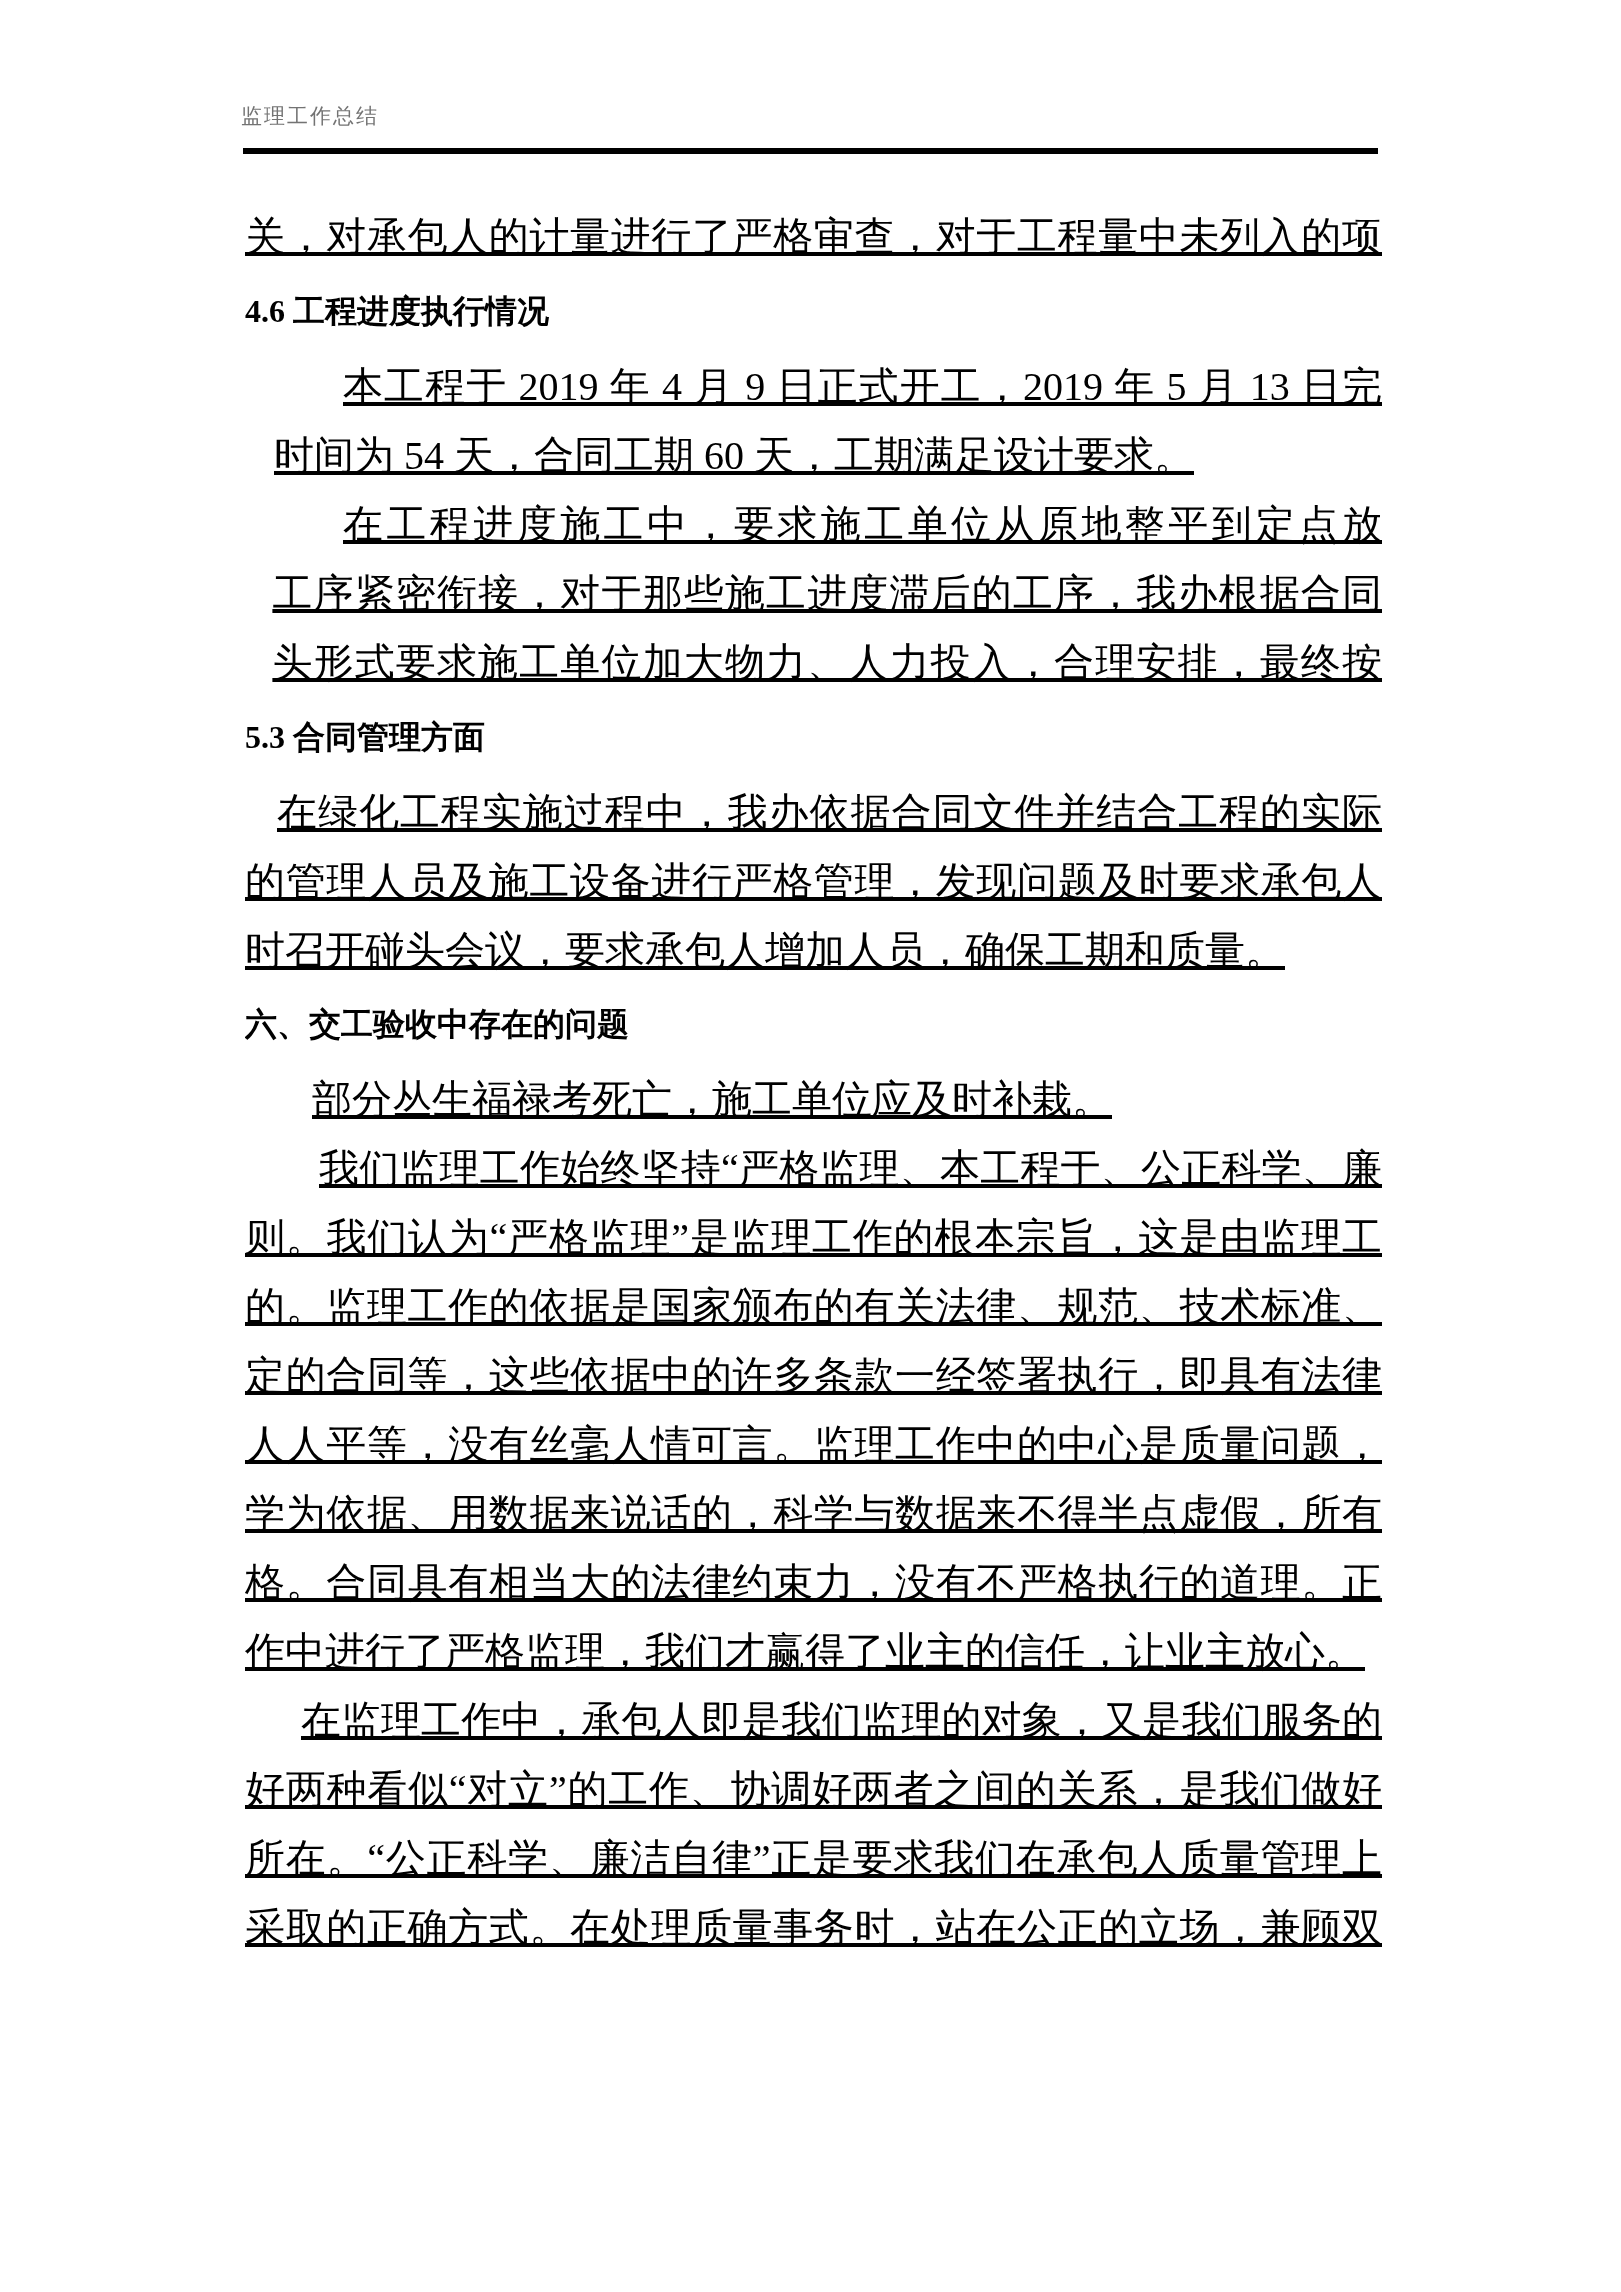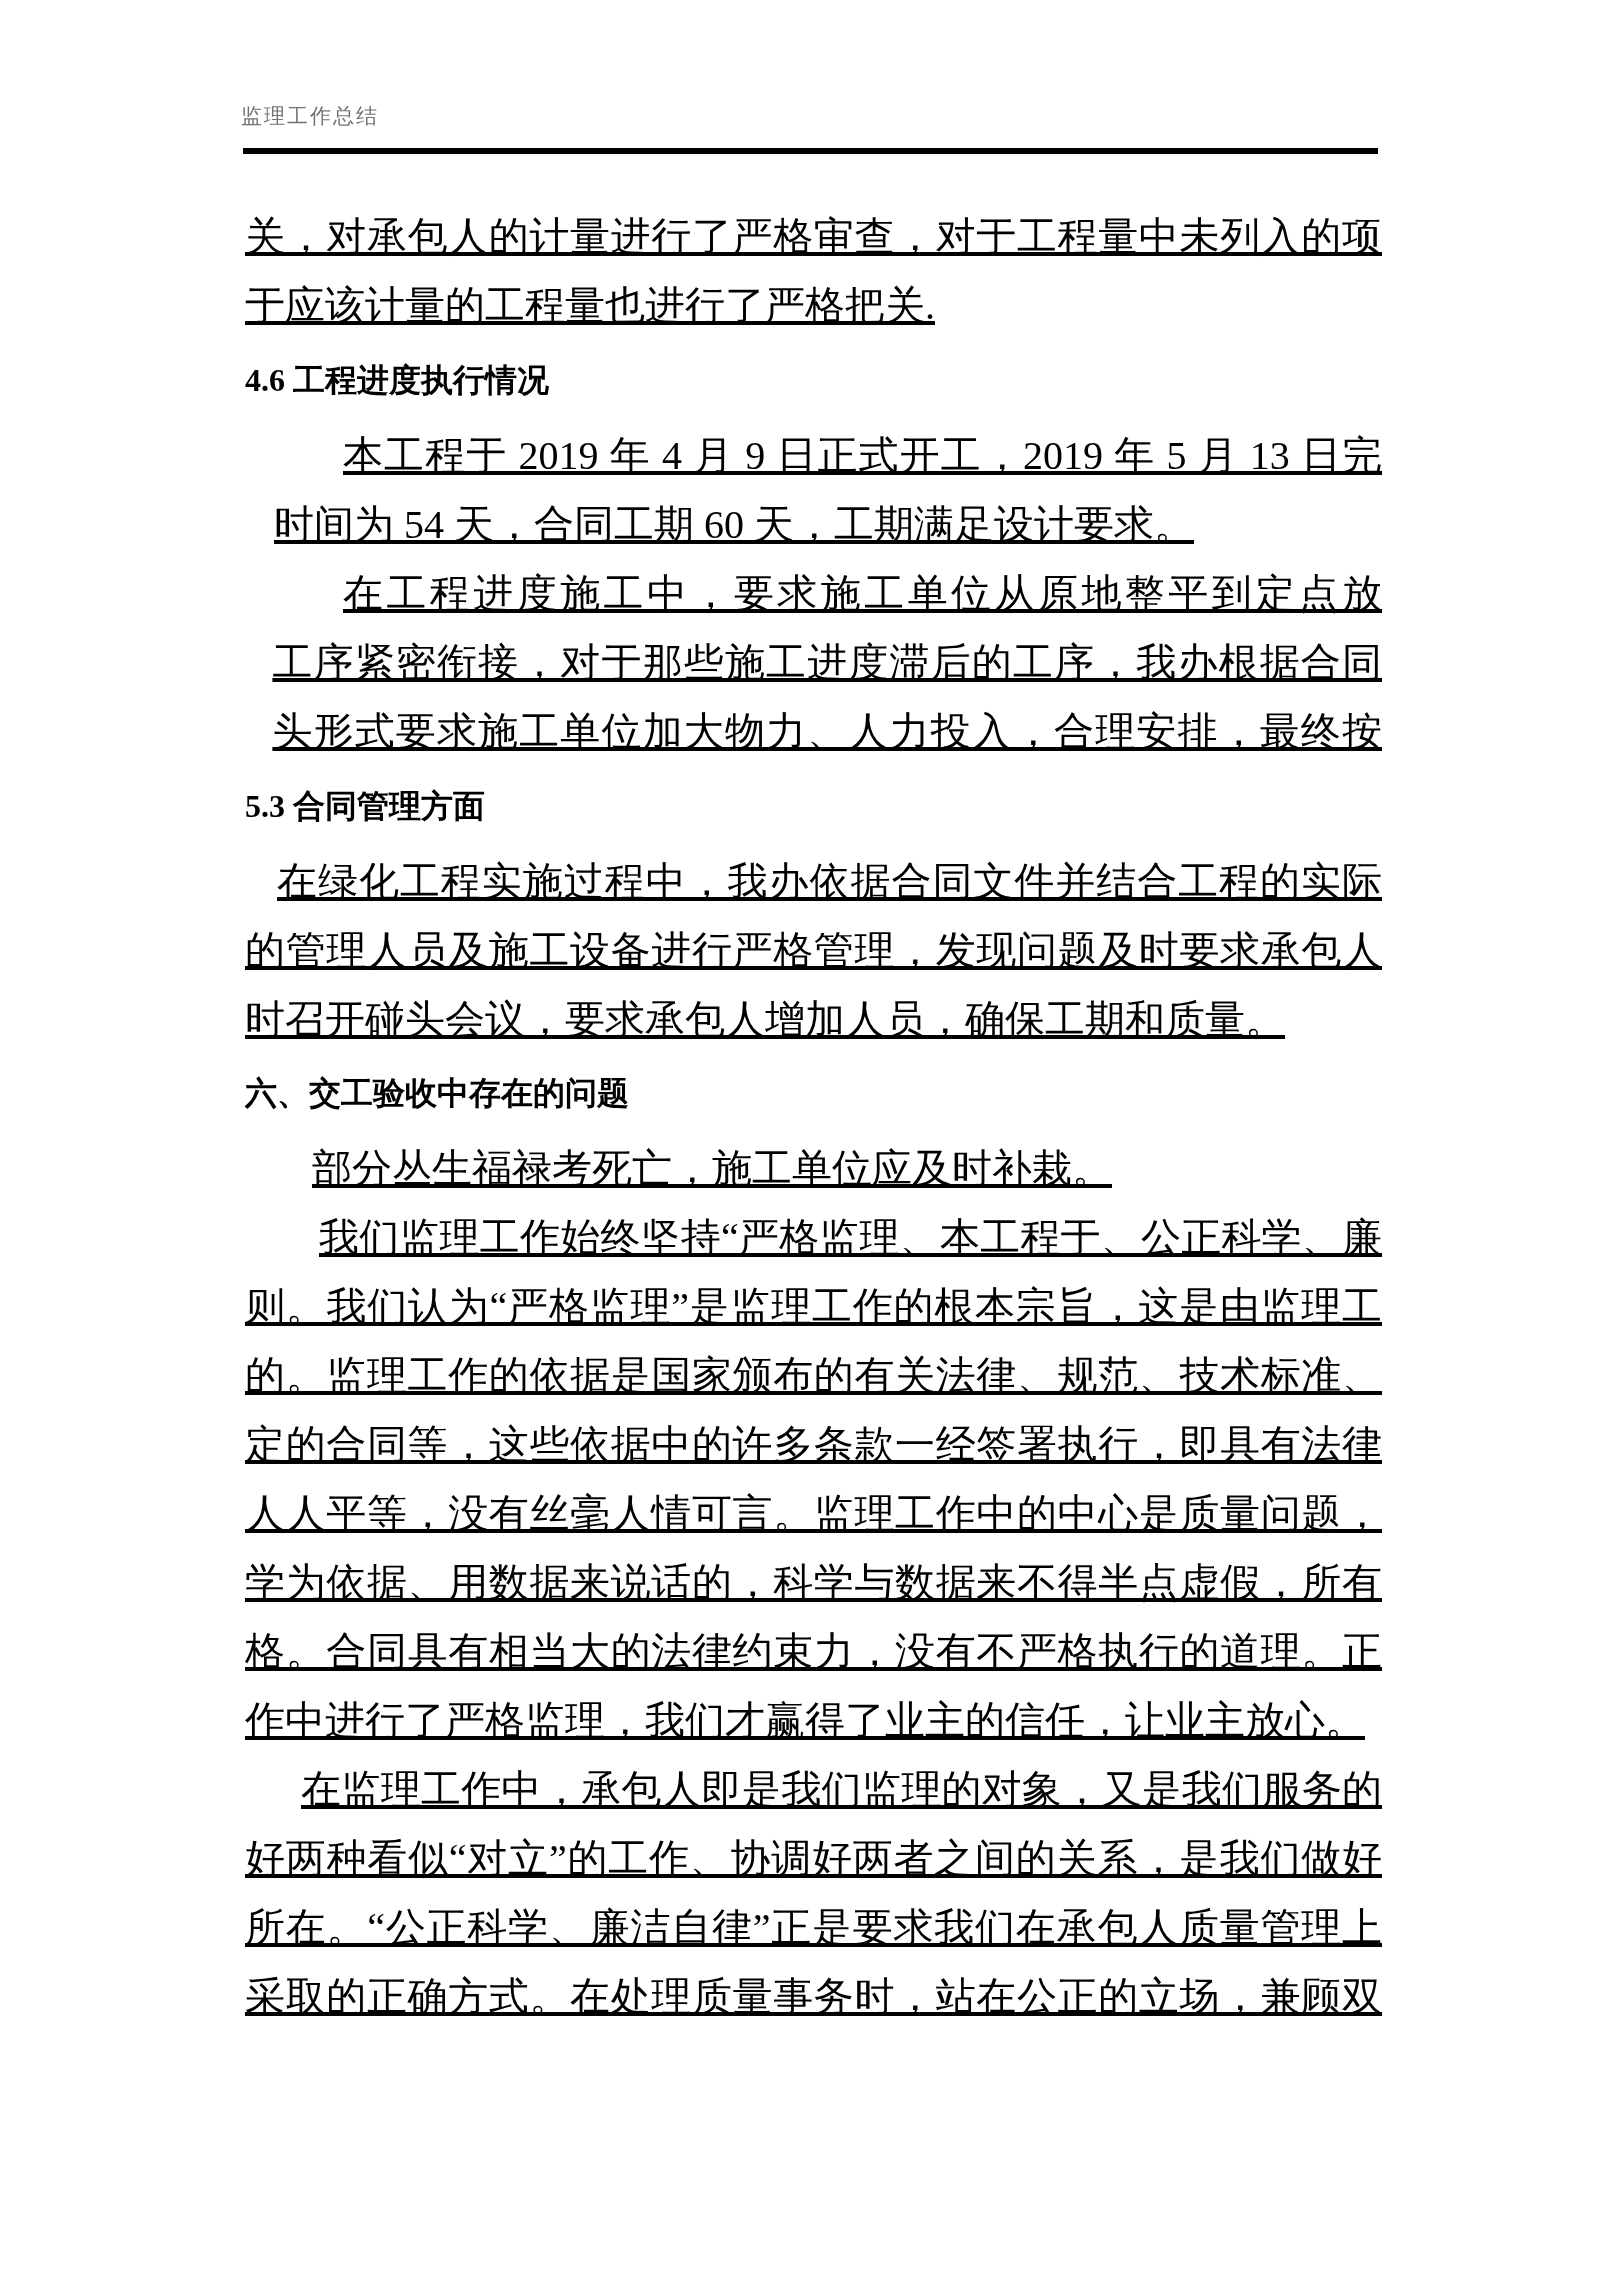--- a/index.html
+++ b/index.html
@@ -61,21 +61,20 @@
 </style>
 </head>
 <body>
 
 <div class="page">
   <div class="hdr-title">监理工作总结</div>
   <div class="hdr-rule"></div>
   <div class="doc">
       <div class="para">
         <div class="line full" style="padding-left: 0px;">关，对承包人的计量进行了严格审查，对于工程量中未列入的项目不予计量，对</div>
-        <div class="line" style="padding-left: 0px;">于应该计量的工程量也进行了严格把关.</div>
       </div>
       <div class="heading">4.6 工程进度执行情况</div>
       <div class="para">
         <div class="line full" style="padding-left: 98px;">本工程于 2019 年 4 月 9 日正式开工，2019 年 5 月 13 日完工，实际施工</div>
         <div class="line" style="padding-left: 29px;">时间为 54 天，合同工期 60 天，工期满足设计要求。</div>
       </div>
       <div class="para">
         <div class="line full" style="padding-left: 98px;">在工程进度施工中，要求施工单位从原地整平到定点放线、挖坑、栽植各</div>
         <div class="line full" style="padding-left: 27.4px;">工序紧密衔接，对于那些施工进度滞后的工序，我办根据合同要求，及时以口</div>
         <div class="line full" style="padding-left: 27.4px;">头形式要求施工单位加大物力、人力投入，合理安排，最终按工期顺利完工。</div>

